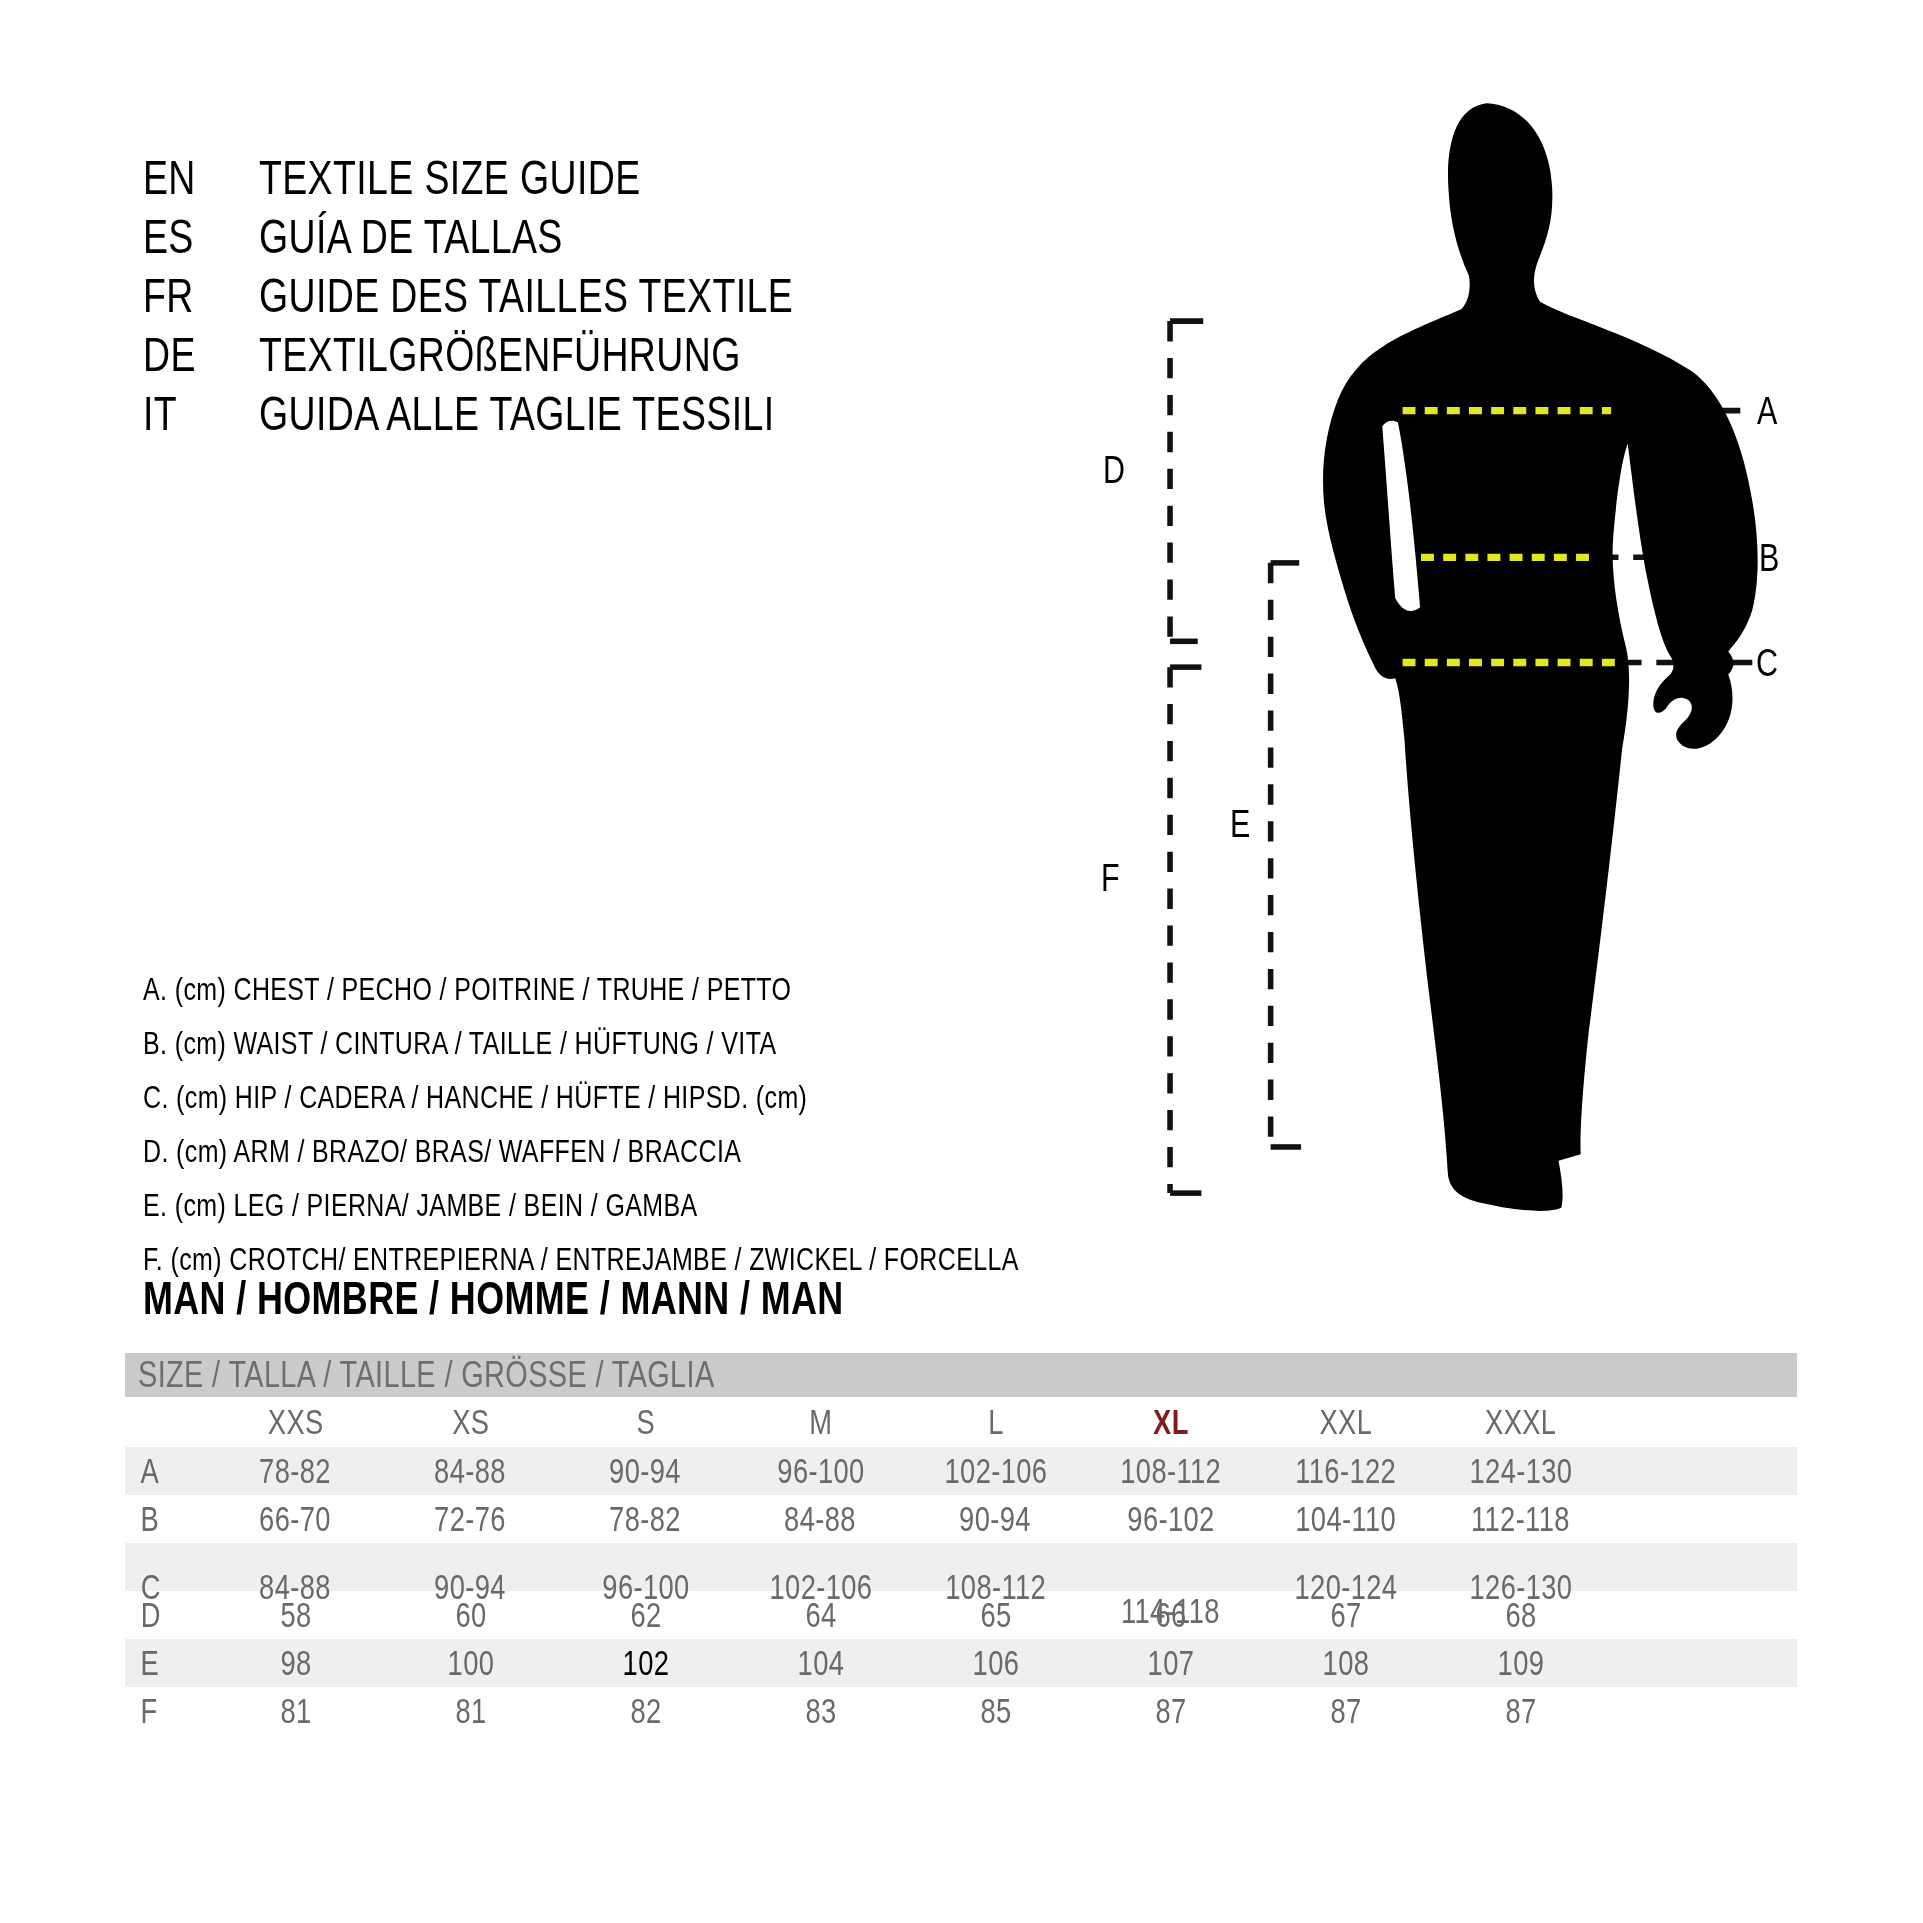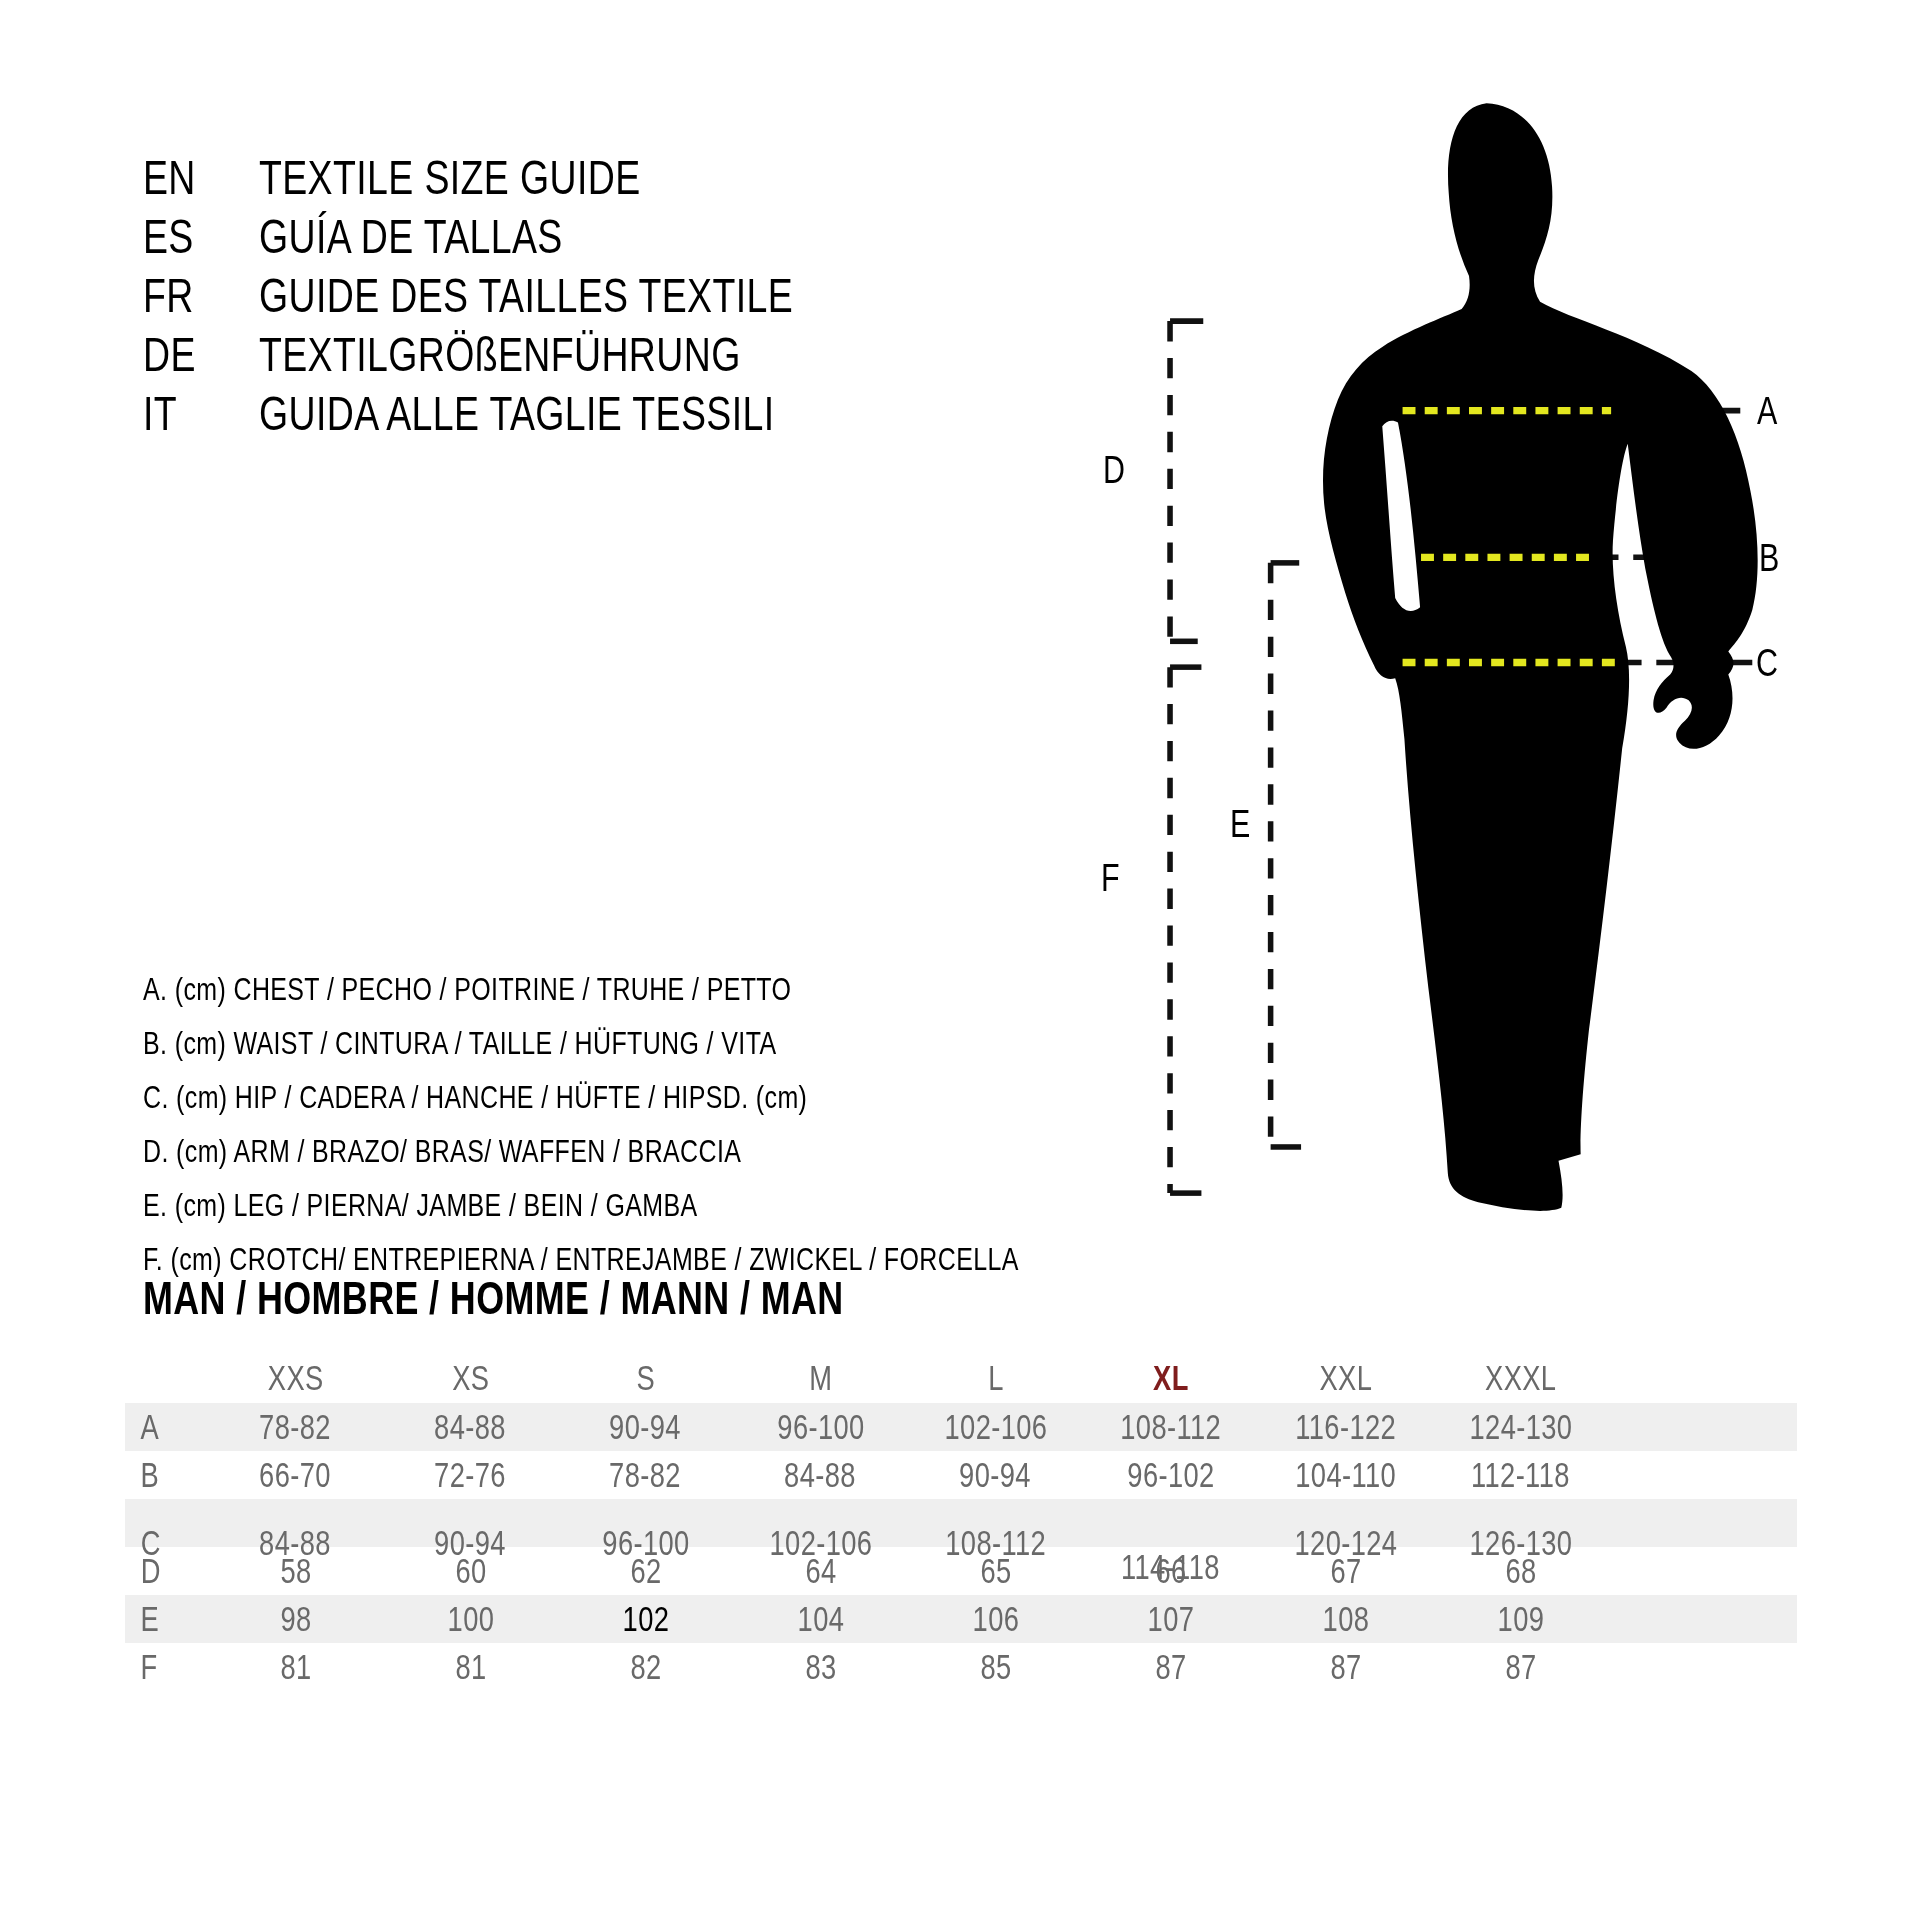--- a/index.html
+++ b/index.html
@@ -151,20 +151,23 @@
     <div class="legend-line"><span class="cond">B. (cm) WAIST / CINTURA / TAILLE / HÜFTUNG / VITA</span></div>
     <div class="legend-line"><span class="cond">C. (cm) HIP / CADERA / HANCHE / HÜFTE / HIPSD. (cm)</span></div>
     <div class="legend-line"><span class="cond">D. (cm) ARM / BRAZO/ BRAS/ WAFFEN / BRACCIA</span></div>
     <div class="legend-line"><span class="cond">E. (cm) LEG / PIERNA/ JAMBE / BEIN / GAMBA</span></div>
     <div class="legend-line"><span class="cond">F. (cm) CROTCH/ ENTREPIERNA / ENTREJAMBE / ZWICKEL / FORCELLA</span></div>
   </div>
 
   <div class="gender"><span class="cond">MAN / HOMBRE / HOMME / MANN / MAN</span></div>
 
   <div class="size-table">
+    <div class="bar" style="background: rgb(203, 203, 203); color: rgb(110, 110, 110);">
+      <span class="cond">SIZE / TALLA / TAILLE / GRÖSSE / TAGLIA</span>
+    </div>
     <div>
         <div class="trow sizes-row">
           <div class="tcell rowlabel">
             <span class="cond-c"></span>
           </div>
           <div class="tcell" style="color: rgb(105, 105, 105);">
             <span class="cond-c">XXS</span>
           </div>
           <div class="tcell" style="color: rgb(105, 105, 105);">
             <span class="cond-c">XS</span>

